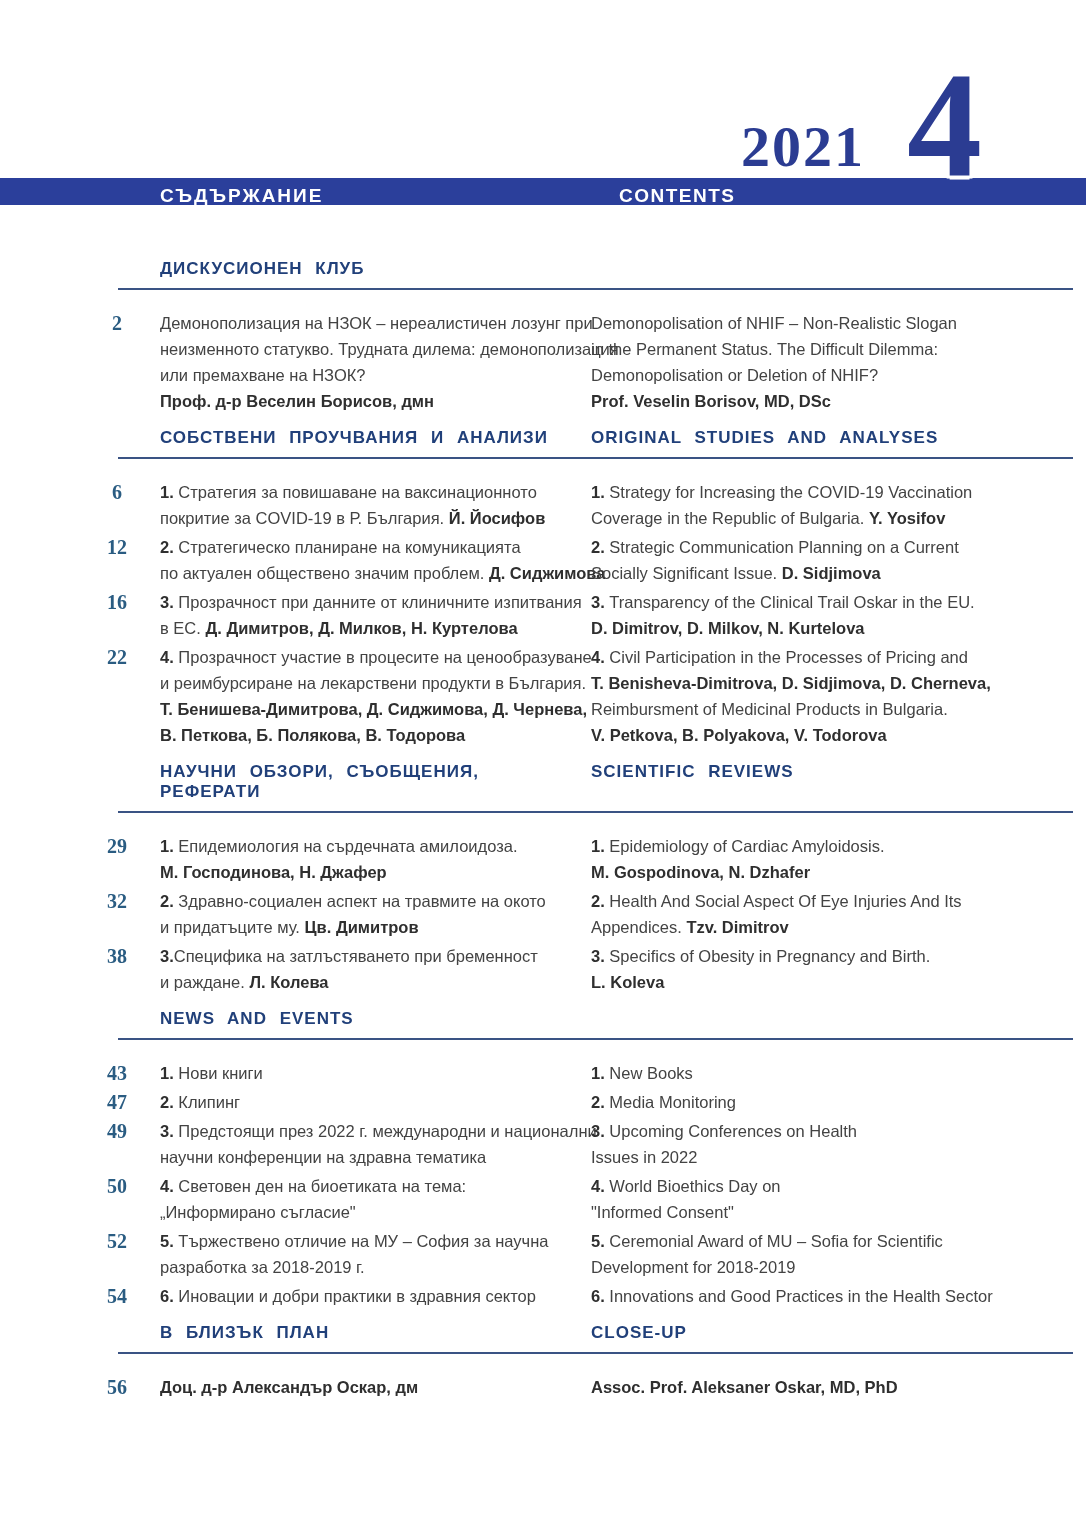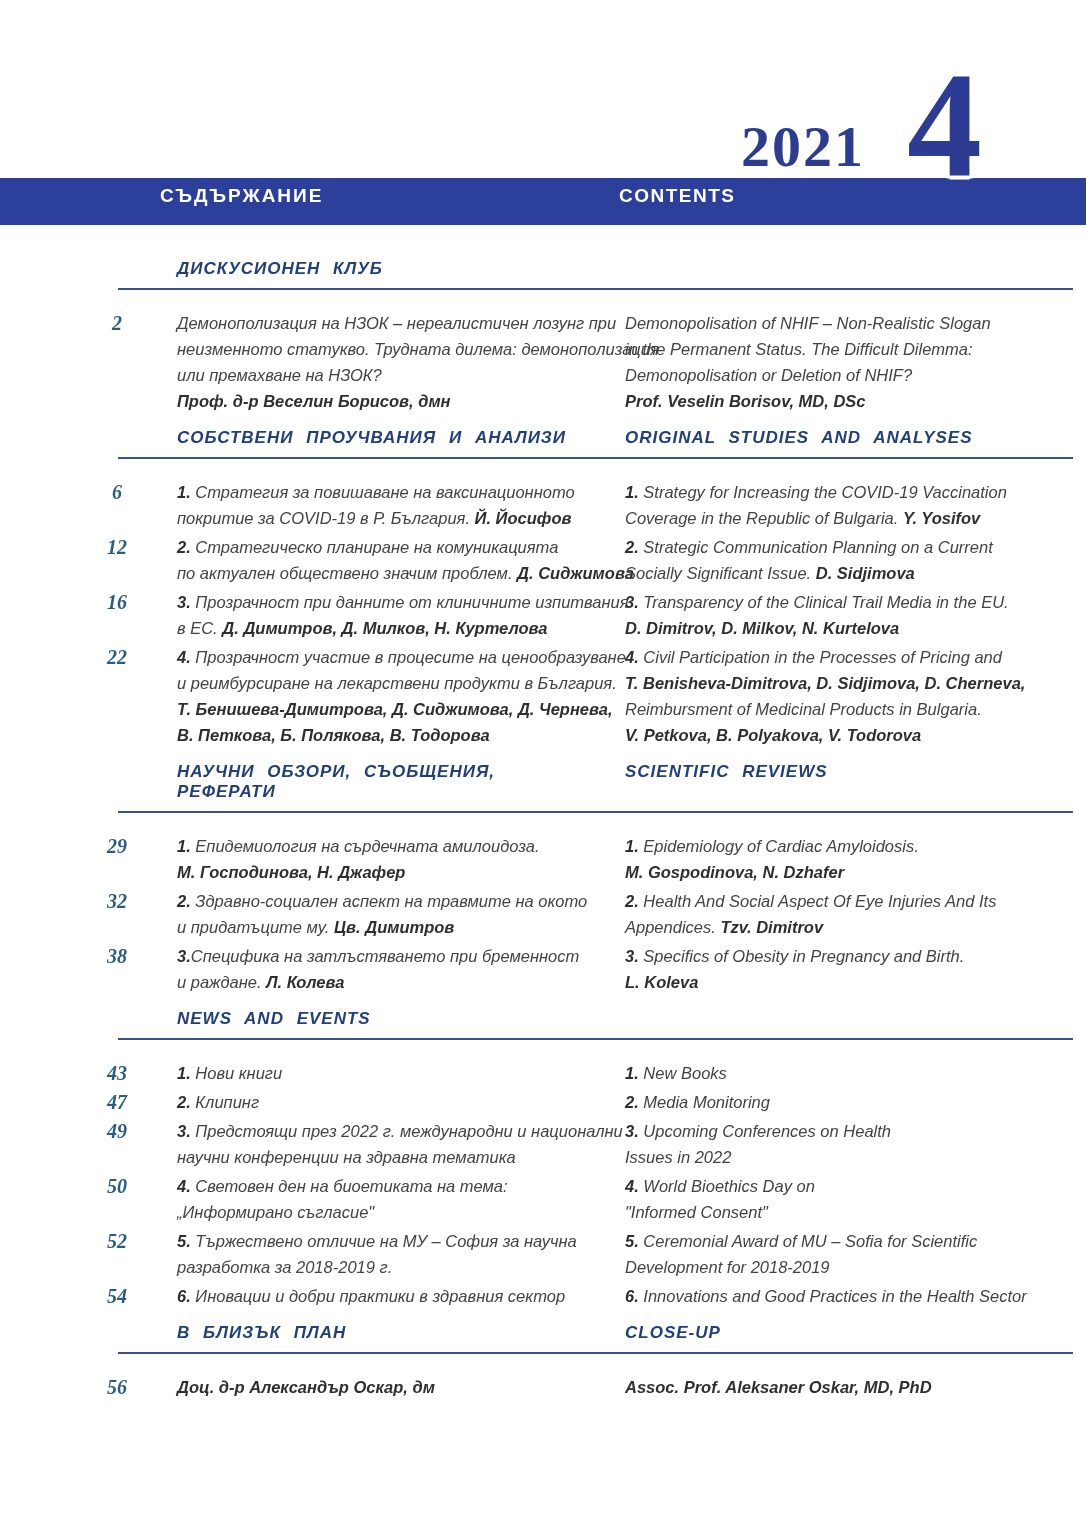--- a/index.html
+++ b/index.html
@@ -31,40 +31,39 @@
   }
   .issue{
     position:absolute;top:58px;right:104px;z-index:2;
     font-family:"Liberation Serif", serif;font-weight:bold;
     font-size:150px;line-height:0.9;
     color:var(--masthead);
     text-shadow:-4px 0 #fff,4px 0 #fff,0 -4px #fff,0 4px #fff,
                 -3px -3px #fff,3px 3px #fff,-3px 3px #fff,3px -3px #fff;
   }
   .bar{
-    position:absolute;left:0;right:0;top:178px;height:47px;
+    position:absolute;left:0;right:0;top:178px;height:27px;
     background:var(--bar);z-index:1;
   }
   .bar .bar-label{
     position:absolute;top:0;height:35px;line-height:35px;
     color:#ffffff;font-weight:bold;font-size:19px;
     letter-spacing:2px;
   }
   .bar .bg-title{left:160px;}
   .bar .en-title{left:619px;letter-spacing:1.5px;}
   
   .toc{
     margin-left:100px;margin-right:13px;
     padding-top:46px;
   }
   .row{
     display:grid;
     grid-template-columns:34px 405px auto;
-    column-gap:43px;
-    font-style:italic;
+    column-gap:26px;
   }
   section.toc-section + section.toc-section{margin-top:14px;}
   .sec-head h2{
     font-size:17px;font-weight:bold;
     letter-spacing:1px;word-spacing:7px;
     color:var(--heading);
     line-height:20px;
   }
   .rule{
     height:2px;background:var(--rule);
@@ -154,21 +153,21 @@
               <div class="line"><span>Socially Significant Issue. </span><span class="b">D. Sidjimova</span></div>
             </div>
           </div>
           <div class="entry row">
             <div class="page-num">16</div>
             <div class="bg-text">
               <div class="line"><span class="b">3. </span><span>Прозрачност при данните от клиничните изпитвания</span></div>
               <div class="line"><span>в ЕС. </span><span class="b">Д. Димитров, Д. Милков, Н. Куртелова</span></div>
             </div>
             <div class="en-text">
-              <div class="line"><span class="b">3. </span><span>Transparency of the Clinical Trail Media in the EU.</span></div>
+              <div class="line"><span class="b">3. </span><span>Transparency of the Clinical Trail Oskar in the EU.</span></div>
               <div class="line"><span class="b">D. Dimitrov, D. Milkov, N. Kurtelova</span></div>
             </div>
           </div>
           <div class="entry row">
             <div class="page-num">22</div>
             <div class="bg-text">
               <div class="line"><span class="b">4. </span><span>Прозрачност участие в процесите на ценообразуване</span></div>
               <div class="line"><span>и реимбурсиране на лекарствени продукти в България.</span></div>
               <div class="line"><span class="b">Т. Бенишева-Димитрова, Д. Сиджимова, Д. Чернева,</span></div>
               <div class="line"><span class="b">В. Петкова, Б. Полякова, В. Тодорова</span></div>

